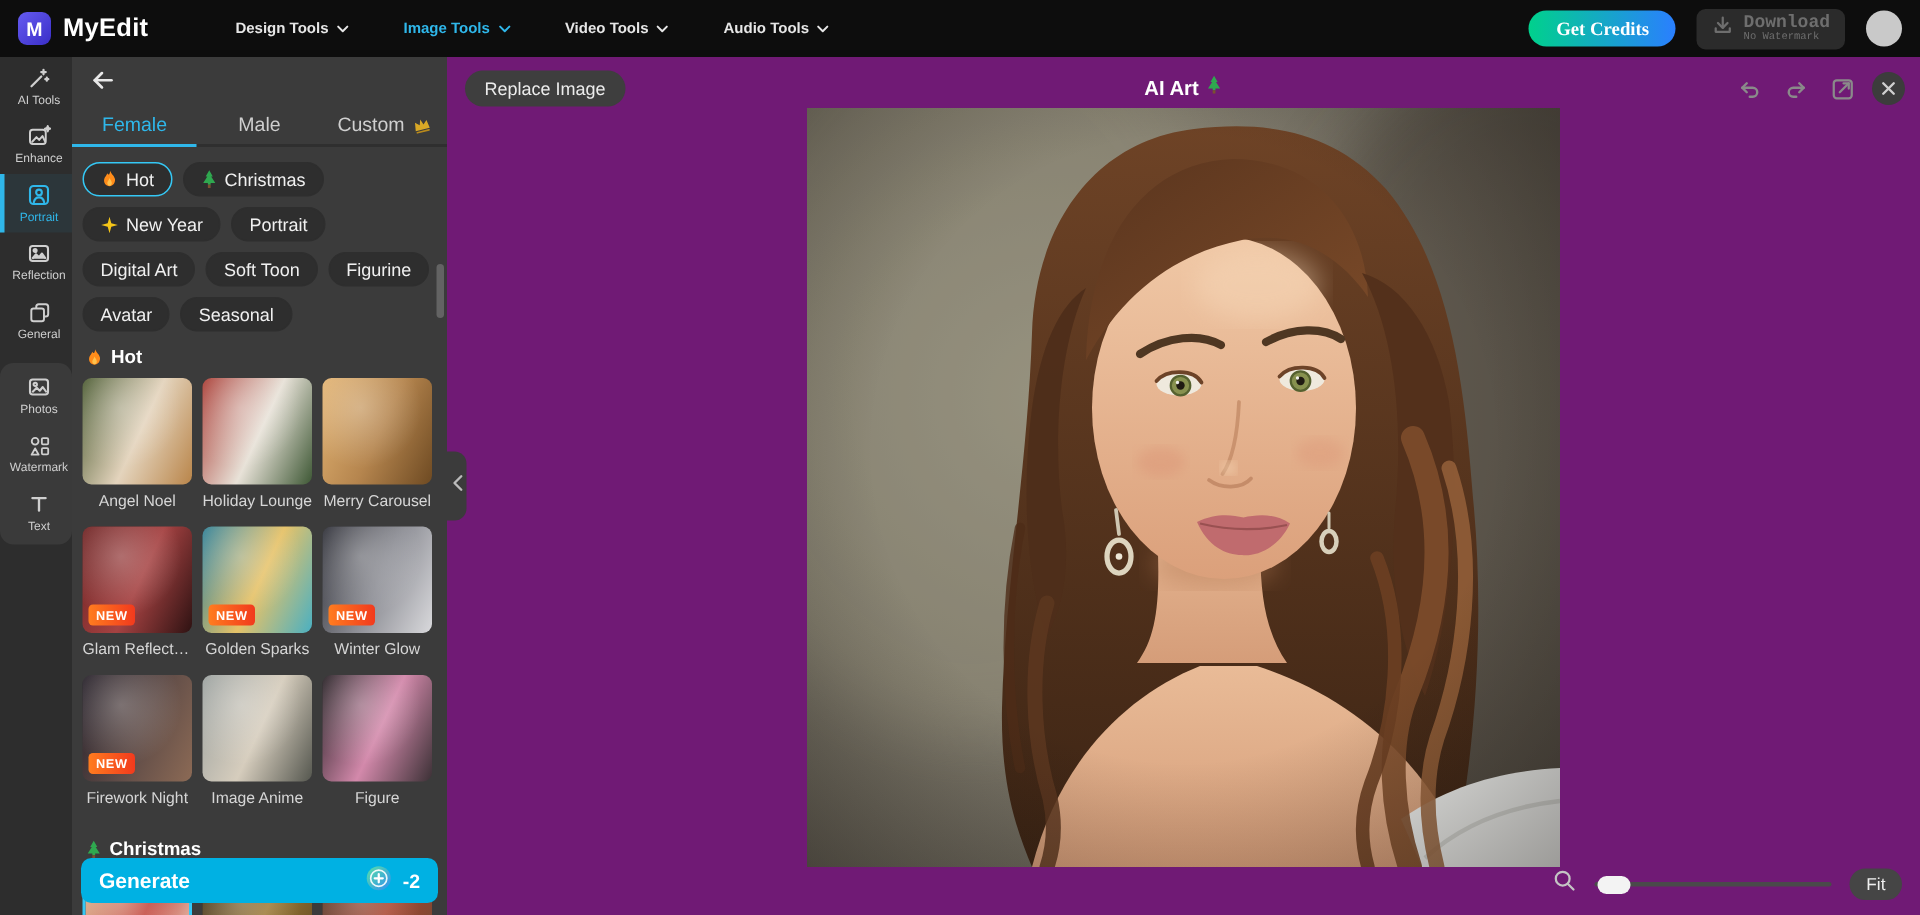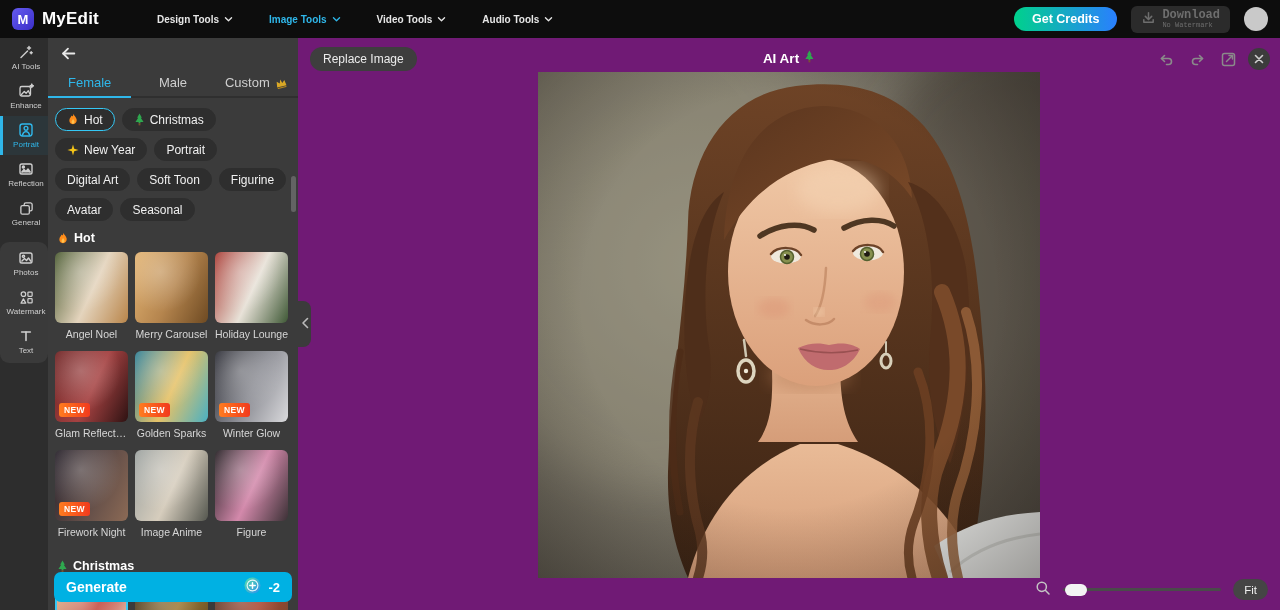--- a/index.html
+++ b/index.html
@@ -15,21 +15,21 @@
     color:#fff; font-weight:bold; font-size:13px; display:flex; align-items:center; justify-content:center; }
   .appname { color:#fff; font-size:17px; font-weight:600; letter-spacing:.2px; }
   .menus { display:flex; gap:36px; margin-left:58px; }
   .menu { display:flex; align-items:center; gap:5px; color:#e6e6e6; font-size:10px;
     font-weight:600; cursor:pointer; }
   .menu.active { color:#2fb7ea; }
   .menu svg { display:block; }
   .topbar-right { margin-left:auto; display:flex; align-items:center; }
   .credits { height:24px; padding:0 18px; border:none; border-radius:12px; cursor:pointer;
     background:linear-gradient(90deg,#00d18c,#2a7fff); color:#fff; font-size:12.5px; font-weight:bold;
-    font-family:Liberation Sans, sans-serif; }
+    font-family:Liberation Serif, serif; }
   .download { height:27px; margin-left:14px; padding:0 10px; border:none; border-radius:6px;
     background:#2b2b2b; color:#6e6e6e; display:flex; align-items:center; gap:6px; cursor:default;
     font-family:Liberation Mono, monospace; }
   .dl-lines { display:flex; flex-direction:column; align-items:flex-start; line-height:1.05; }
   .dl-main { font-size:12px; font-weight:bold; }
   .dl-sub { font-size:7px; }
   .avatar { width:24px; height:24px; border-radius:50%; background:#c9c9c9; margin-left:14px; cursor:pointer; }
 
   
   .main { flex:1; display:flex; position:relative; min-height:0; }
@@ -351,26 +351,26 @@
                 </svg>
               </span>
               <span>Hot</span>
             </div>
             <div class="grid">
               <div class="cell">
                 <div class="thumb" style="background: linear-gradient(115deg, rgb(74, 90, 48) 0%, rgb(228, 212, 189) 52%, rgb(185, 133, 74) 100%);"></div>
                 <div class="tlabel">Angel Noel</div>
               </div>
               <div class="cell">
+                <div class="thumb" style="background: linear-gradient(115deg, rgb(168, 58, 50) 0%, rgb(232, 226, 216) 52%, rgb(62, 88, 53) 100%);"></div>
+                <div class="tlabel">Holiday Lounge</div>
+              </div>
+              <div class="cell">
                 <div class="thumb" style="background: linear-gradient(115deg, rgb(227, 180, 115) 0%, rgb(181, 133, 78) 52%, rgb(110, 74, 34) 100%);"></div>
                 <div class="tlabel">Merry Carousel</div>
-              </div>
-              <div class="cell">
-                <div class="thumb" style="background: linear-gradient(115deg, rgb(168, 58, 50) 0%, rgb(232, 226, 216) 52%, rgb(62, 88, 53) 100%);"></div>
-                <div class="tlabel">Holiday Lounge</div>
               </div>
               <div class="cell">
                 <div class="thumb" style="background: linear-gradient(115deg, rgb(110, 34, 34) 0%, rgb(165, 66, 66) 52%, rgb(46, 18, 18) 100%);">
                   <span class="badge">NEW</span>
                 </div>
                 <div class="tlabel">Glam Reflection</div>
               </div>
               <div class="cell">
                 <div class="thumb" style="background: linear-gradient(115deg, rgb(46, 127, 150) 0%, rgb(230, 194, 104) 52%, rgb(74, 176, 194) 100%);">
                   <span class="badge">NEW</span>

